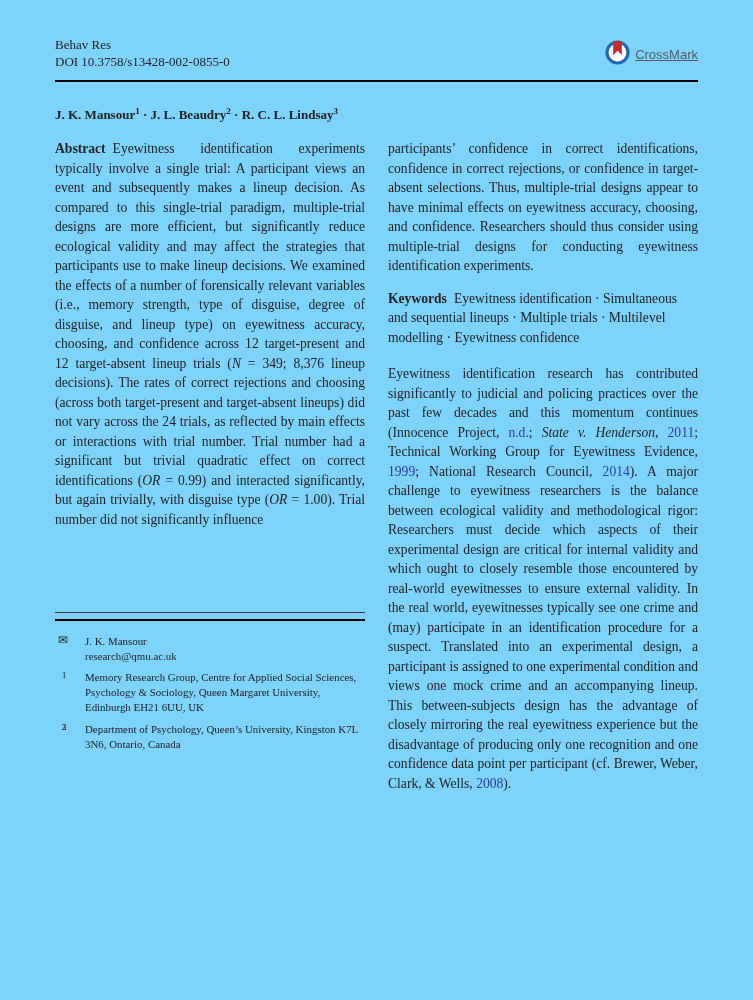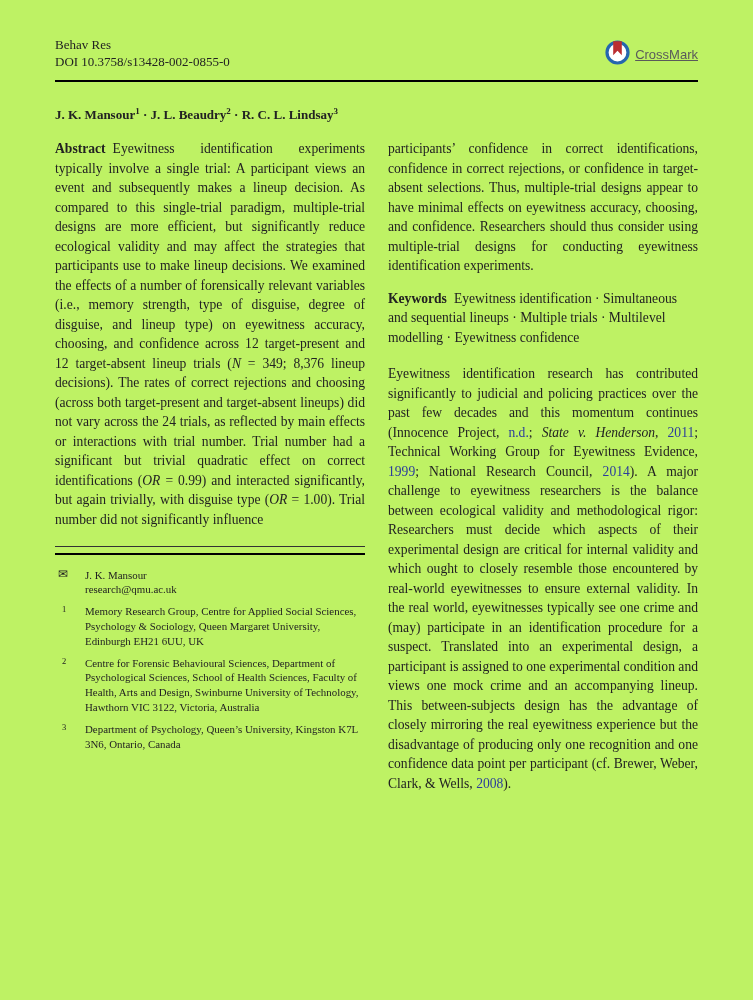--- a/index.html
+++ b/index.html
@@ -10,21 +10,21 @@
     --gray:#5a5a5b;
   }
   *{margin:0;padding:0;box-sizing:border-box;}
   html,body{background:#ffffff;}
   body{font-family:"Liberation Serif", serif; color:var(--text);}
   .page{
     position:relative;
     width:753px;height:1000px;
     padding:36px 55px 30px 55px;
     overflow:hidden;
-    background:#bef264;
+    background:#7dd3fc;
   }
   
   .topbar{display:flex;justify-content:space-between;align-items:flex-start;}
   .jinfo{font-size:13px;line-height:17px;}
   .crossmark{display:flex;align-items:center;gap:4px;margin-top:2px;cursor:pointer;}
   .crossmark .cm-label{font-family:"Liberation Sans",sans-serif;font-size:13px;color:var(--gray);text-decoration:underline;}
   .toprule{border:none;border-top:2.5px solid #000;margin-top:10px;}
   
   h1.title{
     margin-top:48px;
@@ -95,21 +95,20 @@
           <div>J. K. Mansour</div>
           <div>research@qmu.ac.uk</div>
         </div>
 
         <div class="affil">
           <span class="asup">1</span>
           <span>Memory Research Group, Centre for Applied Social Sciences, Psychology &amp; Sociology, Queen Margaret University, Edinburgh EH21 6UU, UK</span>
         </div>
         <div class="affil">
           <span class="asup">2</span>
-          <span>Centre for Forensic Behavioural Sciences, Department of Psychological Sciences, School of Health Sciences, Faculty of Health, Arts and Design, Swinburne University of Technology, Hawthorn VIC 3122, Victoria, Australia</span>
         </div>
         <div class="affil">
           <span class="asup">3</span>
           <span>Department of Psychology, Queen’s University, Kingston K7L 3N6, Ontario, Canada</span>
         </div>
 
       </div>
     </div>
 
     <div class="col">

